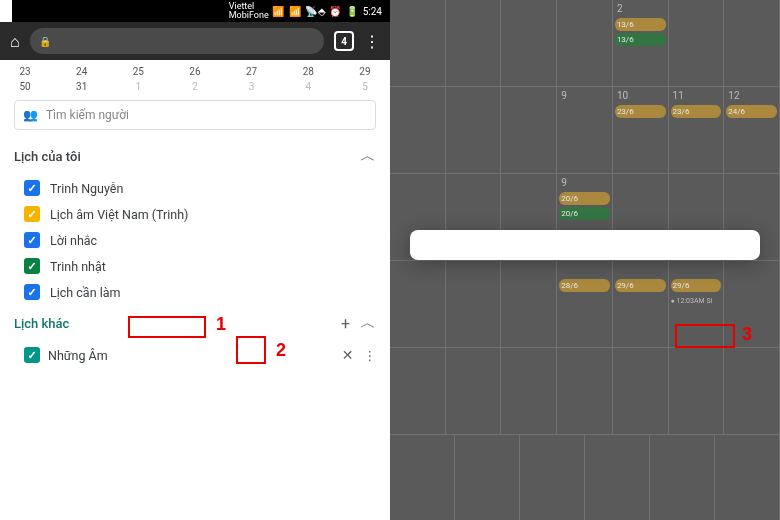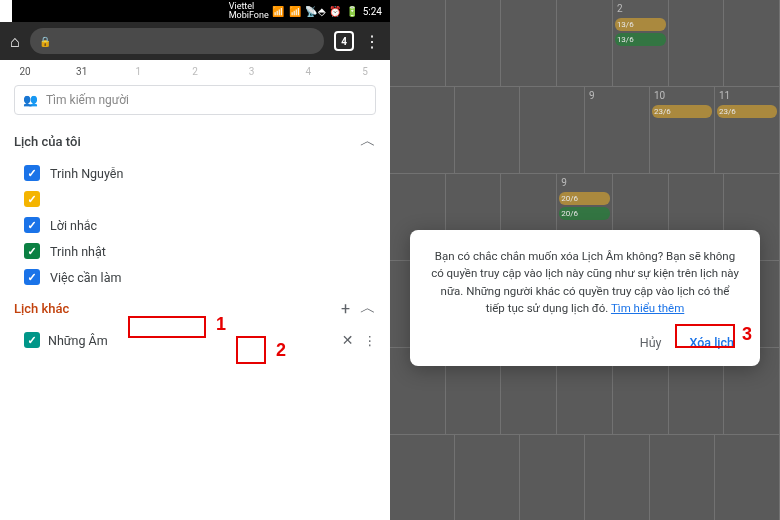--- a/index.html
+++ b/index.html
@@ -39,21 +39,21 @@
   
   .cal-item { display: flex; align-items: center; padding: 5px 14px 5px 24px; gap: 10px; font-size: 12.5px; color: #3c4043; }
   .chk { width: 16px; height: 16px; border-radius: 3px; display: flex; align-items: center; justify-content: center; color: #fff; font-size: 11px; font-weight: bold; flex-shrink: 0; }
   .chk.blue { background: #1a73e8; }
   .chk.yellow { background: #f4b400; }
   .chk.green { background: #0b8043; border-radius: 3px; }
   .chk.teal { background: #009688; }
   
   
   .other-section { padding: 8px 14px; display: flex; align-items: center; justify-content: space-between; }
-  .other-title { font-size: 13px; color: #c2410c; font-weight: 500; }
+  .other-title { font-size: 13px; color: #0f766e; font-weight: 500; }
   .other-actions { display: flex; gap: 10px; color: #5f6368; align-items: center; }
   
   .other-item { display: flex; align-items: center; padding: 5px 14px 5px 24px; gap: 8px; font-size: 12.5px; color: #3c4043; position: relative; }
   .item-actions { margin-left: auto; display: flex; align-items: center; gap: 6px; }
   .x-btn { font-size: 14px; color: #5f6368; padding: 0 4px; }
   .dots { color: #5f6368; }
   
   
   .anno { position: absolute; border: 2px solid #e60000; pointer-events: none; }
   .anno-num { position: absolute; color: #e60000; font-size: 18px; font-weight: bold; font-family: Arial; }
@@ -105,21 +105,30 @@
       <span class="home-ico">⌂</span>
       <div class="url-box">
         <span class="lock">🔒</span>
       </div>
       <div class="tab-count">4</div>
       <span>⋮</span>
     </div>
 
     <div class="mini-cal">
       <div class="mini-row">
-        <span>20</span>
+        <span>23</span>
+        <span>24</span>
+        <span>25</span>
+        <span>26</span>
+        <span>27</span>
+        <span>28</span>
+        <span>29</span>
+      </div>
+      <div class="mini-row">
+        <span>50</span>
         <span>31</span>
         <span class="muted">1</span>
         <span class="muted">2</span>
         <span class="muted">3</span>
         <span class="muted">4</span>
         <span class="muted">5</span>
       </div>
     </div>
 
     <div class="search-box">
@@ -130,32 +139,33 @@
     <div class="section">
       <span class="section-title">Lịch của tôi</span>
       <span class="chev">︿</span>
     </div>
     <div class="cal-item">
         <span class="chk blue">✓</span>
         <span>Trinh Nguyễn</span>
       </div>
     <div class="cal-item">
         <span class="chk yellow">✓</span>
+        <span>Lịch âm Việt Nam (Trinh)</span>
       </div>
     <div class="cal-item">
         <span class="chk blue">✓</span>
         <span>Lời nhắc</span>
       </div>
     <div class="cal-item">
         <span class="chk green">✓</span>
         <span>Trinh nhật</span>
       </div>
     <div class="cal-item">
         <span class="chk blue">✓</span>
-        <span>Việc cần làm</span>
+        <span>Lịch cần làm</span>
       </div>
 
     <div class="other-section">
       <span class="other-title">Lịch khác</span>
       <span class="other-actions">
         <span>+</span>
         <span>︿</span>
       </span>
     </div>
     <div class="other-item">
@@ -196,20 +206,24 @@
             <span class="cell-num">9</span>
           </div>
         <div class="grid-cell">
             <span class="cell-num">10</span>
             <div class="event-chip ev-yellow" style="top:18px">23/6</div>
           </div>
         <div class="grid-cell">
             <span class="cell-num">11</span>
             <div class="event-chip ev-yellow" style="top:18px">23/6</div>
           </div>
+        <div class="grid-cell">
+            <span class="cell-num">12</span>
+            <div class="event-chip ev-yellow" style="top:18px">24/6</div>
+          </div>
       </div>
       <div class="grid-row">
         <div class="grid-cell"></div>
           <div class="grid-cell"></div>
           <div class="grid-cell"></div>
         <div class="grid-cell">
             <span class="cell-num">9</span>
           <div class="event-chip ev-yellow" style="top:18px">20/6</div>
           <div class="event-chip ev-green" style="top:33px">20/6</div>
         </div>
@@ -246,25 +260,18 @@
         <div class="grid-cell"></div>
           <div class="grid-cell"></div>
           <div class="grid-cell"></div>
         <div class="grid-cell"></div>
           <div class="grid-cell"></div>
           <div class="grid-cell"></div>
       </div>
     </div>
 
     <div class="dialog">
-      <div class="dialog-text">
-        <span>Bạn có chắc chắn muốn xóa Lịch Âm không? Bạn sẽ không có quyền truy cập vào lịch này cũng như sự kiện trên lịch này nữa. Những người khác có quyền truy cập vào lịch có thể tiếp tục sử dụng lịch đó. </span><a class="dialog-link">Tìm hiểu thêm</a>
-      </div>
-      <div class="dialog-actions">
-        <span class="dlg-btn">Hủy</span>
-        <span class="dlg-btn primary">Xóa lịch</span>
-      </div>
     </div>
 
     <div class="anno" style="left:285px; top:324px; width:60px; height:24px;"></div>
     <div class="anno-num" style="left:352px; top:324px;">3</div>
   </div>
 </div>
 
 </body></html>

